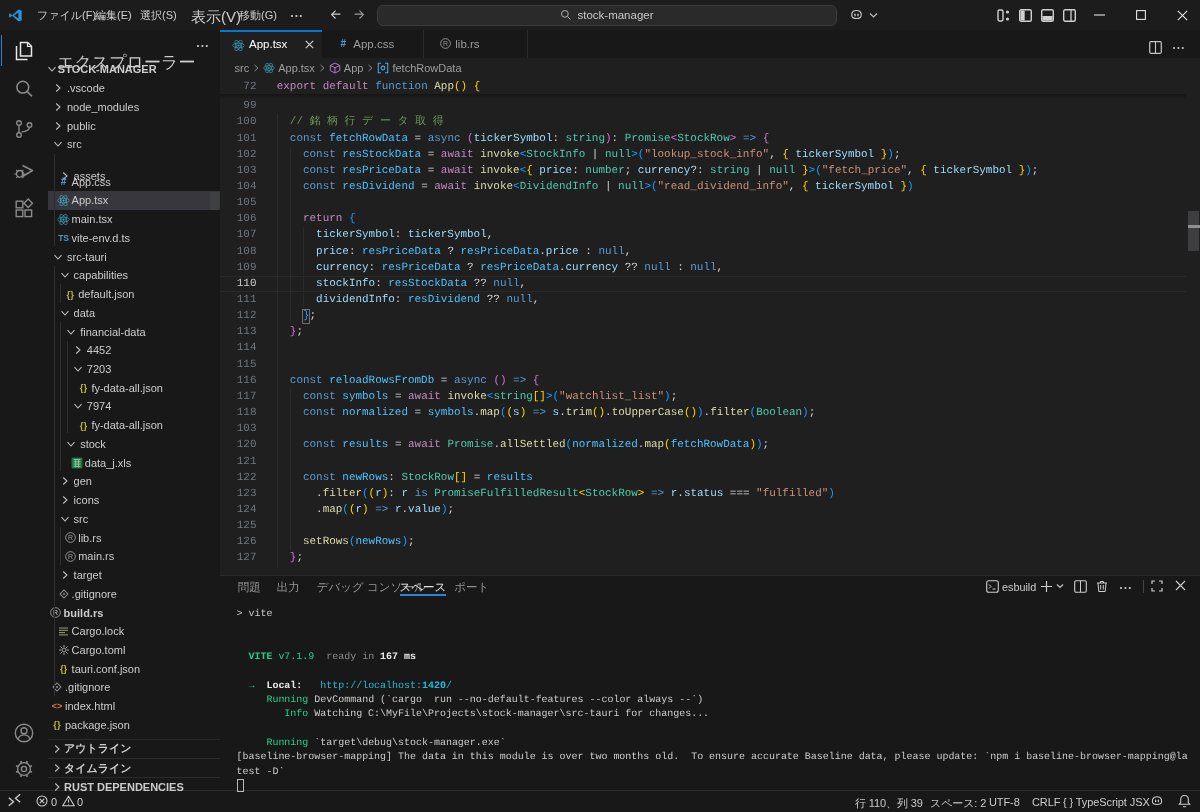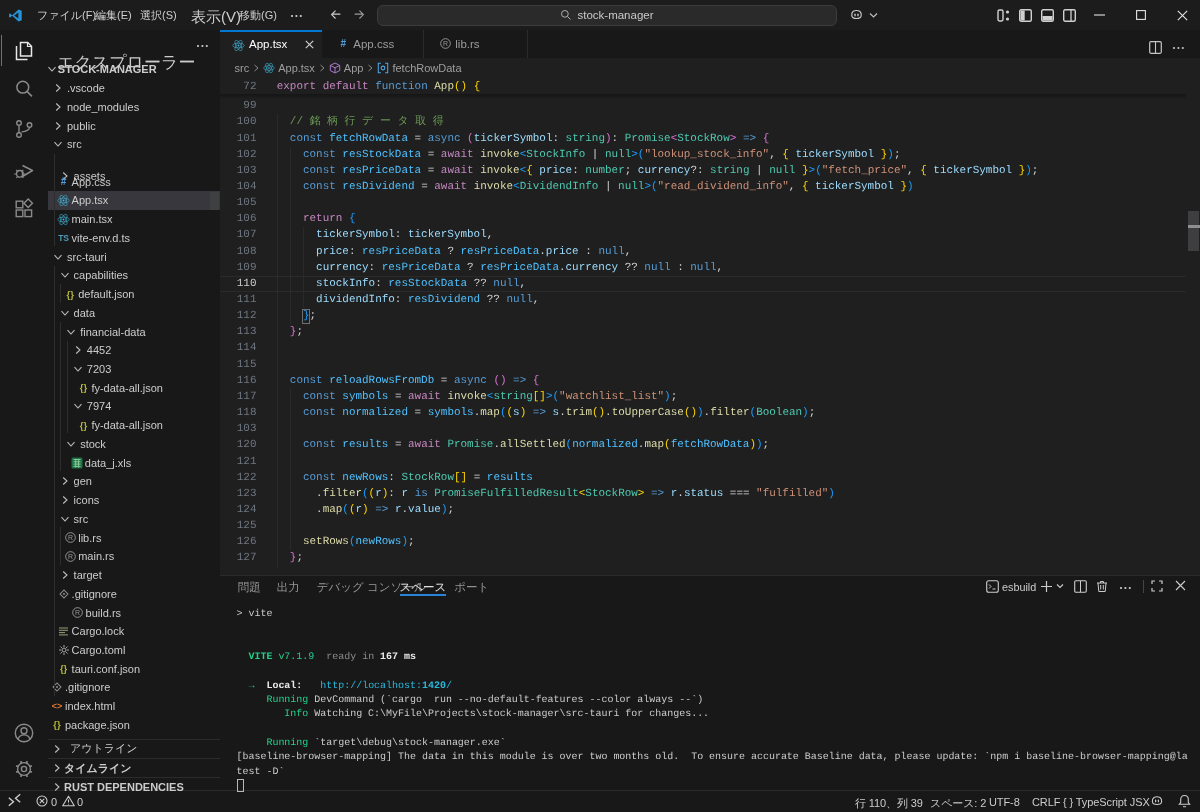--- a/index.html
+++ b/index.html
@@ -378,21 +378,21 @@
       <span style="margin-left:7.6px;display:inline-flex;flex:none">
         <span style="display:inline-flex;width:16px;justify-content:center;flex:none;font-family:'Liberation Sans'">
           <svg width="12" height="12" viewBox="0 0 12 12" fill="none">
             <rect x="3.2" y="3.2" width="5.6" height="5.6" transform="rotate(45 6 6)" stroke="#8d8d8d" stroke-width="1"></rect>
             <circle cx="6" cy="6" r="1" fill="#8d8d8d"></circle>
           </svg>
         </span>
       </span>
       <span style="white-space:nowrap">.gitignore</span>
     </div>
-<div class="trow" style="left:62px;top:603.17px;width:171.5px;">
+<div class="trow" style="left:40px;top:603.17px;width:171.5px;font-weight:bold;">
       <span style="margin-left:7.6px;display:inline-flex;flex:none">
         <span style="display:inline-flex;width:16px;justify-content:center;flex:none;font-family:'Liberation Sans'">
           <svg width="13" height="13" viewBox="0 0 14 14" fill="none">
             <circle cx="7" cy="7" r="5.2" stroke="#9a9a9a" stroke-width="1"></circle>
             <text x="7" y="9.6" font-size="7.5" fill="#9a9a9a" text-anchor="middle" font-family="Liberation Sans">R</text>
           </svg>
         </span>
       </span>
       <span style="white-space:nowrap">build.rs</span>
     </div>
@@ -458,21 +458,21 @@
 <div class="ab" style="left:60.4px;top:322.0px;width:1px;height:149.0px;background:#2e2e2e"></div>
 <div class="ab" style="left:60.4px;top:527.0px;width:1px;height:38.0px;background:#2e2e2e"></div>
 <div class="ab" style="left:67.0px;top:340.6px;width:1px;height:92.4px;background:#2e2e2e"></div>
 <div class="ab" style="left:210px;top:192px;width:9px;height:18px;background:#3f4042"></div>
 <div class="ab" style="left:48px;top:738.5px;width:172px;height:19.4px;border-top:1px solid #2b2b2b;display:flex;align-items:center;overflow:hidden">
       <span style="margin-left:4px;display:inline-flex">
         <svg width="10" height="10" viewBox="0 0 10 10" fill="none" style="flex:none">
           <path d="M3.2 1.5L7 5L3.2 8.5" stroke="#bcbcbc" stroke-width="1.1"></path>
         </svg>
       </span>
-      <span style="margin-left:8px;font-size:11px;font-weight:normal;color:#cccccc">アウトライン</span>
+      <span style="margin-left:2px;font-size:11px;font-weight:bold;color:#cccccc">アウトライン</span>
     </div>
 <div class="ab" style="left:48px;top:758px;width:172px;height:19.4px;border-top:1px solid #2b2b2b;display:flex;align-items:center;overflow:hidden">
       <span style="margin-left:4px;display:inline-flex">
         <svg width="10" height="10" viewBox="0 0 10 10" fill="none" style="flex:none">
           <path d="M3.2 1.5L7 5L3.2 8.5" stroke="#bcbcbc" stroke-width="1.1"></path>
         </svg>
       </span>
       <span style="margin-left:2px;font-size:11px;font-weight:bold;color:#cccccc">タイムライン</span>
     </div>
 <div class="ab" style="left:48px;top:777px;width:172px;height:19.4px;border-top:1px solid #2b2b2b;display:flex;align-items:center;overflow:hidden">

